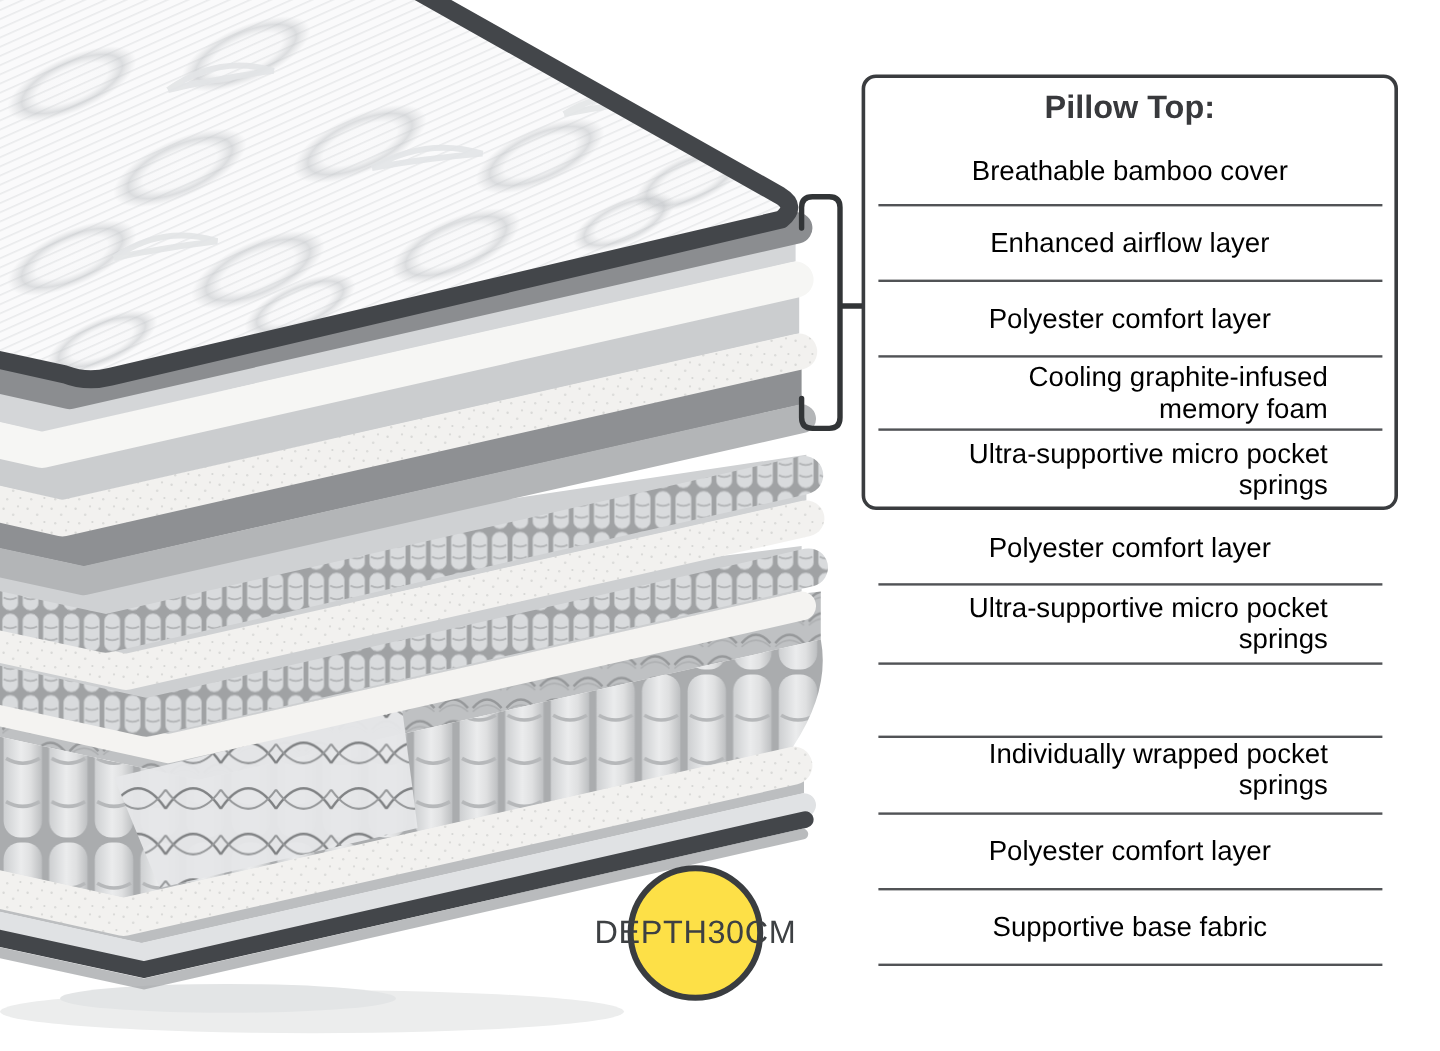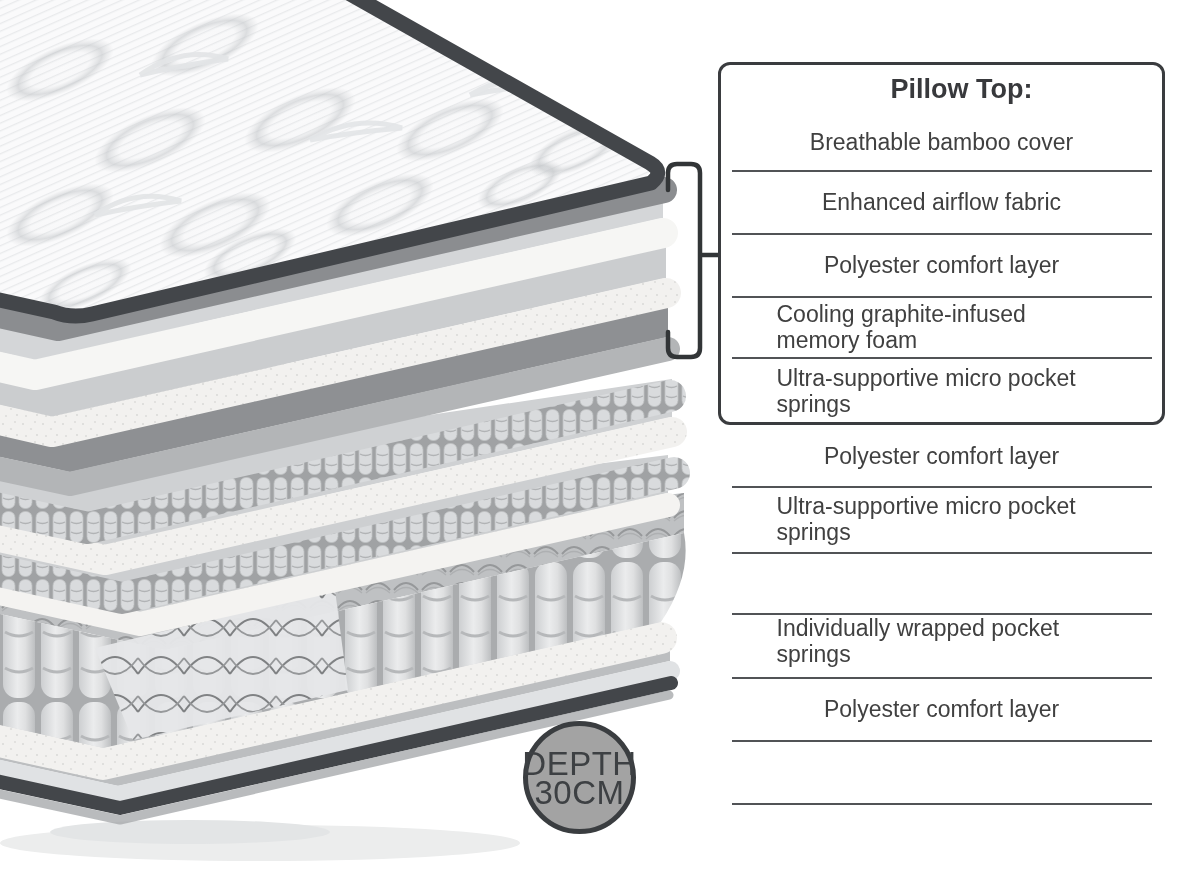--- a/index.html
+++ b/index.html
@@ -4,36 +4,36 @@
 <style>
   html,body{margin:0;padding:0;background:#ffffff;}
   #stage{position:relative;width:1200px;height:876px;background:#ffffff;overflow:hidden;
          font-family:"Liberation Sans", sans-serif;}
   .art{position:absolute;left:0;top:0;}
   
   .ptbox{position:absolute;left:718px;top:62px;width:447px;height:363px;
          border:3px solid #3a3c3f;border-radius:12px;box-sizing:border-box;background:transparent;}
   .ptitle{position:absolute;left:718px;top:64px;width:447px;height:50px;
           display:flex;align-items:center;justify-content:center;
-          font-size:27px;font-weight:bold;color:#38393c;padding-left:20px;}
+          font-size:27px;font-weight:bold;color:#38393c;}
   .row{position:absolute;left:718px;width:447px;display:flex;align-items:center;justify-content:center;
-       text-align:left;font-size:23px;line-height:26px;color:#404040;}
+       text-align:right;font-size:23px;line-height:26px;color:#000000;}
   .row span{max-width:330px;display:inline-block;}
   .r1{top:114px;height:56px}.r2{top:170px;height:63px}.r3{top:233px;height:63px}
   .r4{top:296px;height:61px}.r5{top:357px;height:67px}.r6{top:425px;height:61px}
   .r7{top:486px;height:66px}.r8{top:552px;height:61px}.r9{top:613px;height:56px}
   .r10{top:677px;height:63px}.r11{top:740px;height:63px}
   .divider{position:absolute;left:732px;width:420px;height:2px;background:#515356;}
   .d1{top:170px}.d2{top:233px}.d3{top:296px}.d4{top:357px}
   .d5{top:486px}.d6{top:552px}.d7{top:613px}.d8{top:677px}.d9{top:740px}.d10{top:803px}
   
   .badge{position:absolute;left:523px;top:721px;width:113px;height:113px;border-radius:50%;
-         border:5px solid #3a3d40;box-sizing:border-box;background:#a3a3a3;
-         display:flex;flex-direction:column;align-items:center;justify-content:center;
-         font-size:33px;line-height:29px;color:#3d4043;letter-spacing:.5px;}
+         border:5px solid #3a3d40;box-sizing:border-box;background:#fde047;
+         display:flex;flex-direction:row;align-items:center;justify-content:center;
+         font-size:27px;line-height:29px;color:#3d4043;letter-spacing:.5px;}
 </style>
 </head>
 <body>
 
 <div id="stage">
 
   <svg class="art" width="720" height="876" viewBox="0 0 720 876">
     <defs>
       <pattern id="speck" width="20" height="20" patternUnits="userSpaceOnUse">
         <rect width="20" height="20" fill="#f2f1ef"></rect>
@@ -173,21 +173,21 @@
   </svg>
 
   <div class="ptbox"></div>
   <div class="ptitle">Pillow Top:</div>
 
   <div class="row r1">
       <span>Breathable bamboo cover</span>
     </div>
   <div class="divider d1"></div>
   <div class="row r2">
-      <span>Enhanced airflow fabric</span>
+      <span>Enhanced airflow layer</span>
     </div>
   <div class="divider d2"></div>
   <div class="row r3">
       <span>Polyester comfort layer</span>
     </div>
   <div class="divider d3"></div>
   <div class="row r4">
       <span>Cooling graphite-infused memory foam</span>
     </div>
   <div class="divider d4"></div>
@@ -205,20 +205,23 @@
   <div class="divider d6"></div>
   <div class="divider d7"></div>
   <div class="row r9">
       <span>Individually wrapped pocket springs</span>
     </div>
   <div class="divider d8"></div>
   <div class="row r10">
       <span>Polyester comfort layer</span>
     </div>
   <div class="divider d9"></div>
+  <div class="row r11">
+      <span>Supportive base fabric</span>
+    </div>
   <div class="divider d10"></div>
 
   <div class="badge">
     <span>DEPTH</span>
     <span>30CM</span>
   </div>
 
 </div>
 
 </body></html>

